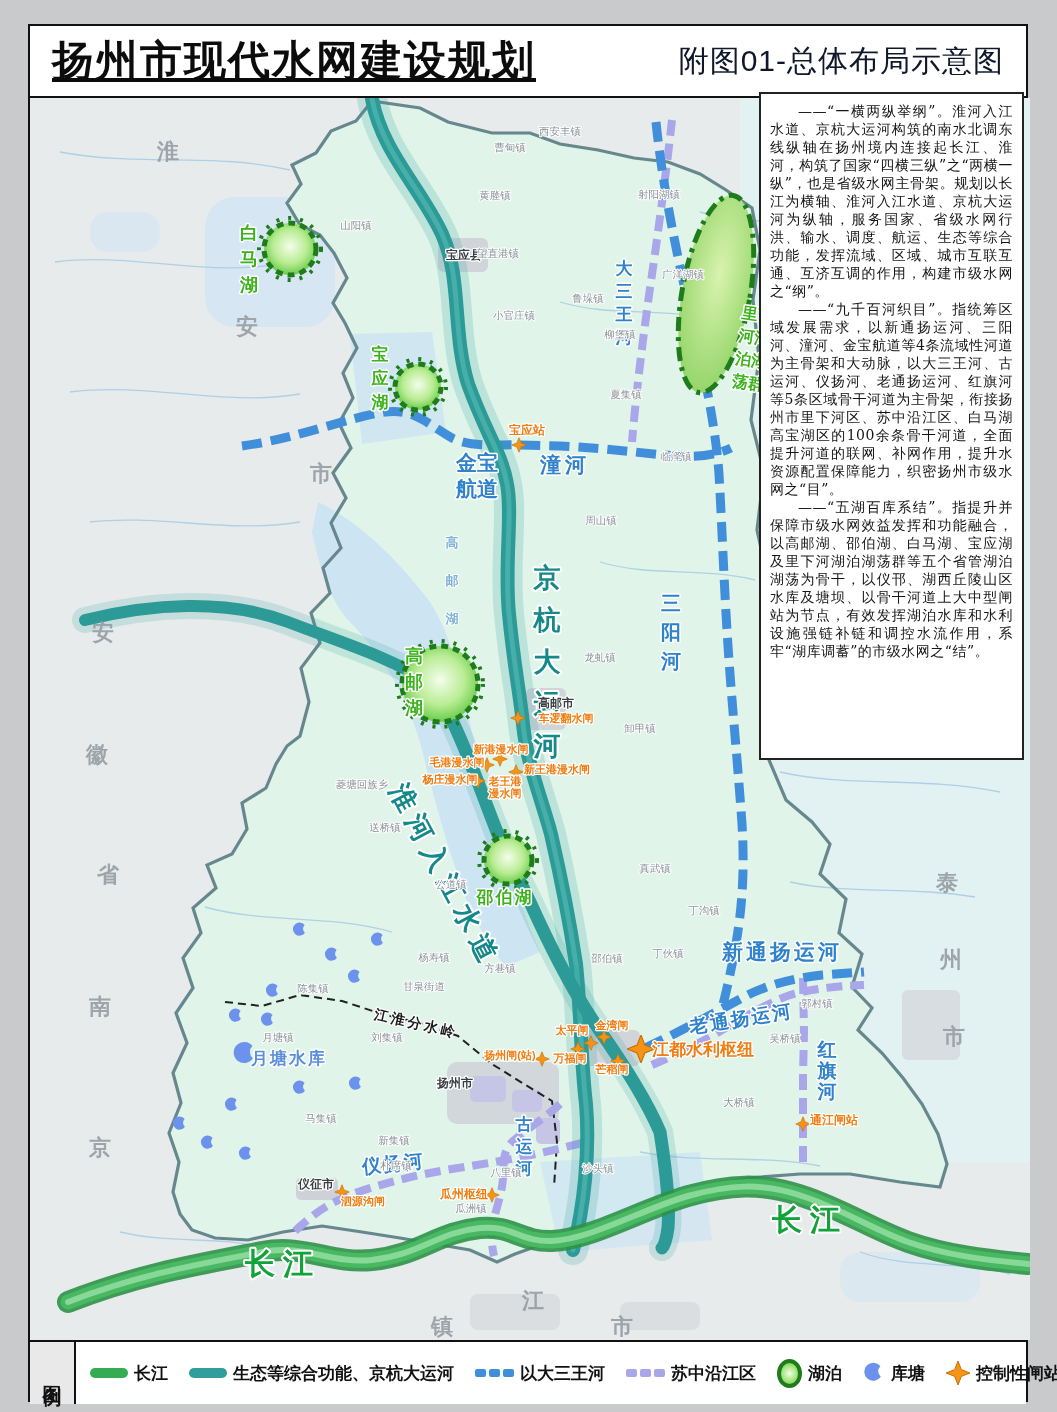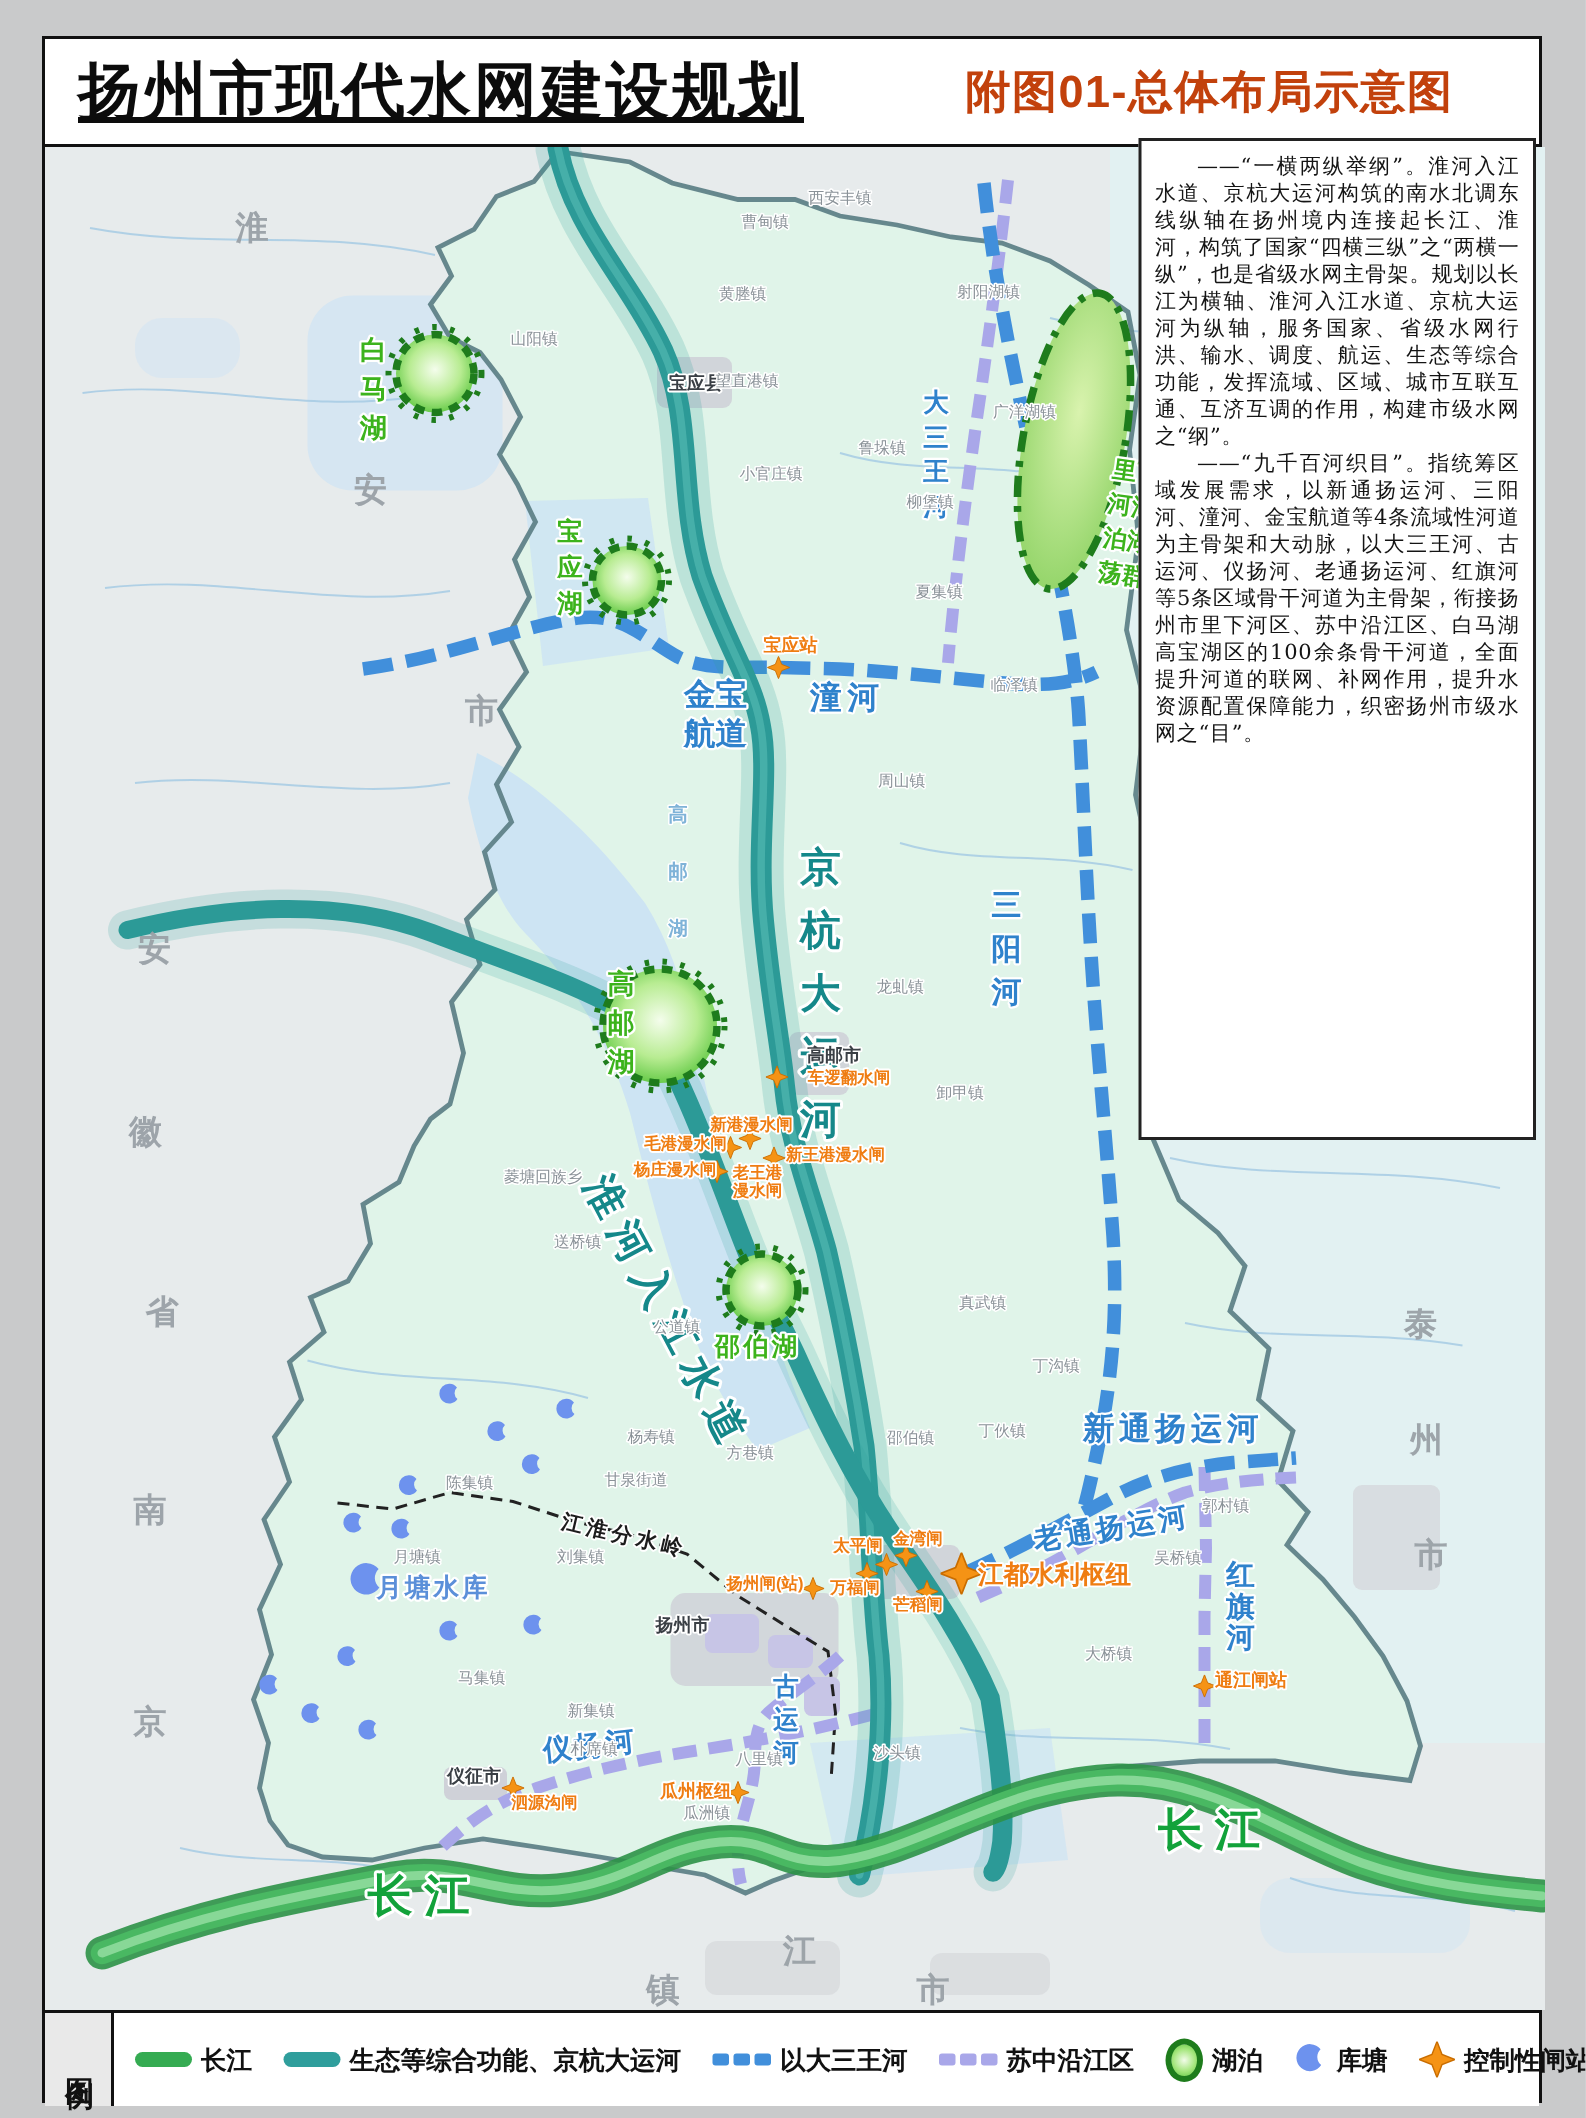--- a/index.html
+++ b/index.html
@@ -3,21 +3,21 @@
 <meta charset="utf-8">
 <style>
   html,body{margin:0;padding:0;background:#c9cacb;}
   .stage{position:relative;width:1057px;height:1412px;background:#c9cacb;overflow:hidden;
          font-family:"Liberation Sans",sans-serif;}
   .paper{position:absolute;left:28px;top:24px;width:1000px;height:1378px;background:#fff;
          border:2px solid #111;box-sizing:border-box;}
   
   .titlebar{height:70px;display:flex;align-items:center;justify-content:space-between;background:#fff;}
   .title{font-size:42px;font-weight:900;color:#0c0c0c;letter-spacing:2px;padding-left:22px;white-space:nowrap;text-decoration:underline;}
-  .subtitle{font-size:30px;font-weight:700;color:#c2410c;letter-spacing:1px;padding-right:57px;white-space:nowrap;}
+  .subtitle{font-size:30px;font-weight:400;color:#0f172a;letter-spacing:1px;padding-right:22px;white-space:nowrap;}
   
   .map-wrap{position:relative;height:1242px;border-top:2px solid #111;border-bottom:2px solid #111;
             box-sizing:content-box;background:#e7ebec;}
   .map-wrap svg{display:block;}
   
   .panel{position:absolute;top:-6px;right:2px;width:265px;height:668px;background:#fff;
          border:2px solid #222;box-sizing:border-box;padding:8px 9px;z-index:5;}
   .panel p{margin:0;text-indent:2em;text-align:justify;font-family:"DejaVu Serif","Liberation Serif",serif;
            font-size:14px;line-height:18px;letter-spacing:0.5px;color:#141414;}
   
@@ -295,20 +295,21 @@
             <text x="622" y="1332" class="ml region" font-size="22" text-anchor="middle">市</text>
             <text x="947" y="888" class="ml region" font-size="22" text-anchor="middle">泰</text>
             <text x="951" y="965" class="ml region" font-size="22" text-anchor="middle">州</text>
             <text x="954" y="1042" class="ml region" font-size="22" text-anchor="middle">市</text>
           </g>
       </svg>
 
       <div class="panel">
         <p>——“一横两纵举纲”。淮河入江水道、京杭大运河构筑的南水北调东线纵轴在扬州境内连接起长江、淮河，构筑了国家“四横三纵”之“两横一纵”，也是省级水网主骨架。规划以长江为横轴、淮河入江水道、京杭大运河为纵轴，服务国家、省级水网行洪、输水、调度、航运、生态等综合功能，发挥流域、区域、城市互联互通、互济互调的作用，构建市级水网之“纲”。</p>
         <p>——“九千百河织目”。指统筹区域发展需求，以新通扬运河、三阳河、潼河、金宝航道等4条流域性河道为主骨架和大动脉，以大三王河、古运河、仪扬河、老通扬运河、红旗河等5条区域骨干河道为主骨架，衔接扬州市里下河区、苏中沿江区、白马湖高宝湖区的100余条骨干河道，全面提升河道的联网、补网作用，提升水资源配置保障能力，织密扬州市级水网之“目”。</p>
+        <p>——“五湖百库系结”。指提升并保障市级水网效益发挥和功能融合，以高邮湖、邵伯湖、白马湖、宝应湖及里下河湖泊湖荡群等五个省管湖泊湖荡为骨干，以仪邗、湖西丘陵山区水库及塘坝、以骨干河道上大中型闸站为节点，有效发挥湖泊水库和水利设施强链补链和调控水流作用，系牢“湖库调蓄”的市级水网之“结”。</p>
       </div>
     </div>
 
     <div class="legend">
       <div class="legend-key">图例</div>
       <div class="legend-items">
         <div class="legend-item">
           <span class="sw-band" style="background: rgb(53, 171, 82);"></span>
           <span class="lab">长江</span>
         </div>

